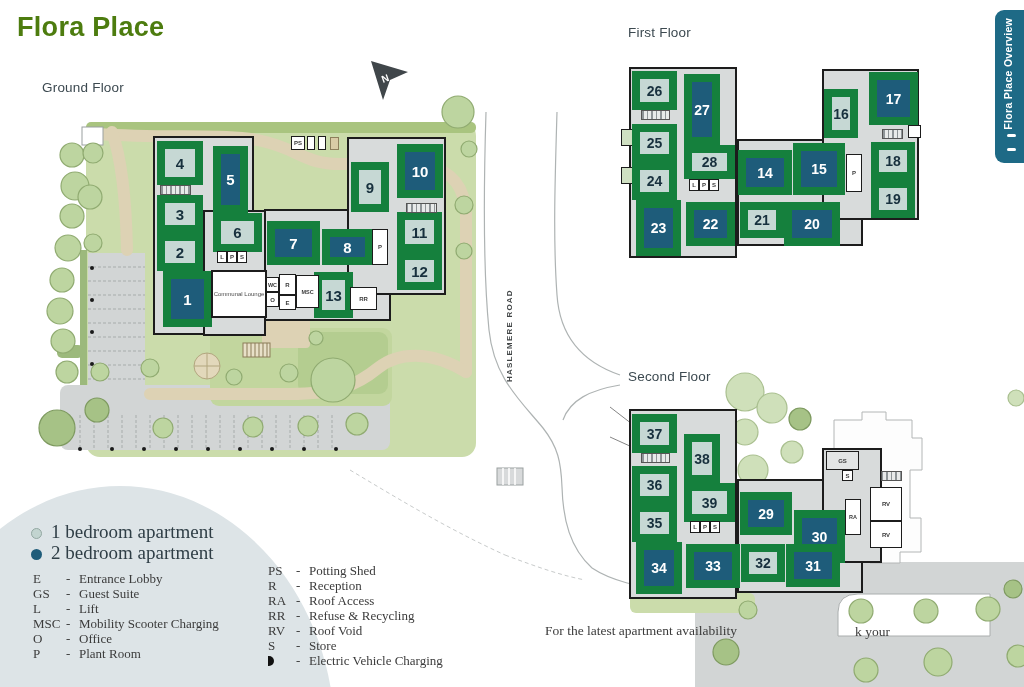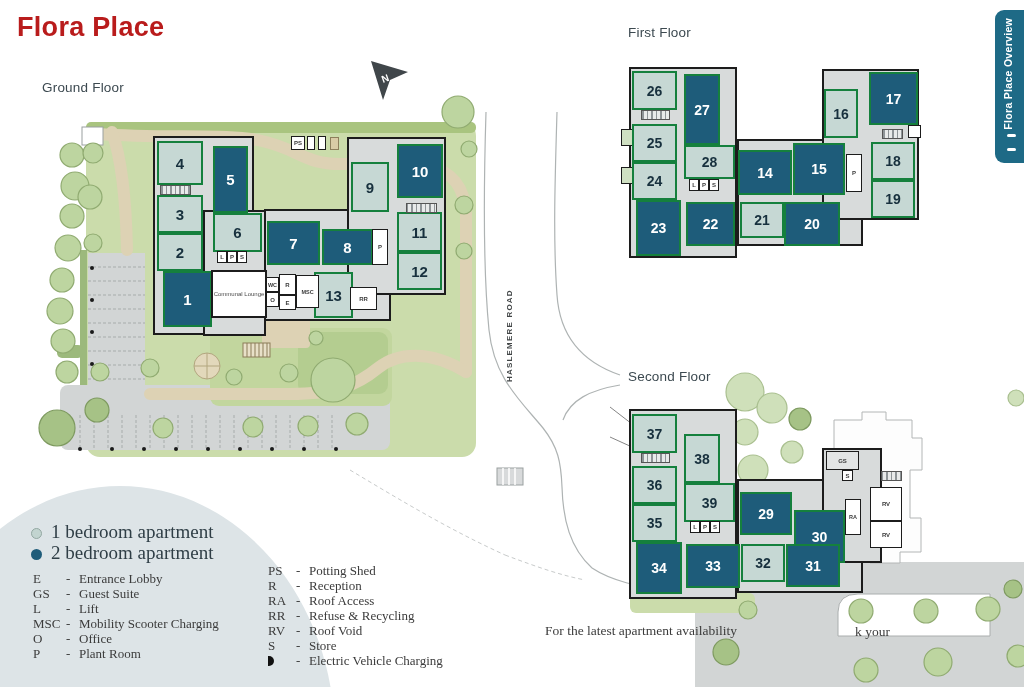--- a/index.html
+++ b/index.html
@@ -1,23 +1,23 @@
 <!DOCTYPE html>
 <html><head>
 <meta charset="utf-8">
 <style>
   html,body{margin:0;padding:0;background:#fff;}
   .canvas{position:relative;width:1024px;height:687px;background:#ffffff;overflow:hidden;
           font-family:"Liberation Sans",sans-serif;}
   svg{position:absolute;left:0;top:0;}
-  .title{position:absolute;left:17px;top:12px;font-size:27px;font-weight:bold;color:#b91c1c;letter-spacing:.3px;}
+  .title{position:absolute;left:17px;top:12px;font-size:27px;font-weight:bold;color:#4d7c0f;letter-spacing:.3px;}
   .flabel{position:absolute;font-size:13.5px;color:#3c4950;letter-spacing:.2px;}
   
   .corr{position:absolute;background:#d8dbdb;border:2px solid #1c1c1c;box-sizing:border-box;}
-  .u{position:absolute;border:2px solid #15803d;box-sizing:border-box;display:flex;align-items:center;justify-content:center;font-weight:bold;}
+  .u{position:absolute;border:8px solid #15803d;box-sizing:border-box;display:flex;align-items:center;justify-content:center;font-weight:bold;}
   .u.d{background:#1e5c7a;color:#ffffff;}
   .u.l{background:#c6d8d4;color:#17303d;}
   .g .u{font-size:15px;} .ff .u,.sf .u{font-size:14px;}
   .room{position:absolute;background:#fff;border:1.5px solid #1c1c1c;box-sizing:border-box;display:flex;align-items:center;justify-content:center;font-size:6px;color:#3a3a3a;font-weight:bold;}
   .room.tiny{font-size:5.5px;}
   .balc{position:absolute;background:#cfe0c2;border:1.5px solid #1c1c1c;box-sizing:border-box;}
   .shedtan{position:absolute;background:#d9cba6;border:1px solid #8d7f5c;box-sizing:border-box;}
   .whitebox{position:absolute;background:#fff;border:1.5px solid #1c1c1c;box-sizing:border-box;}
   .stairs{position:absolute;border:1px solid #555;box-sizing:border-box;
           background:repeating-linear-gradient(90deg,#8e9497 0 1.5px,#e8eaea 1.5px 4.5px);}

